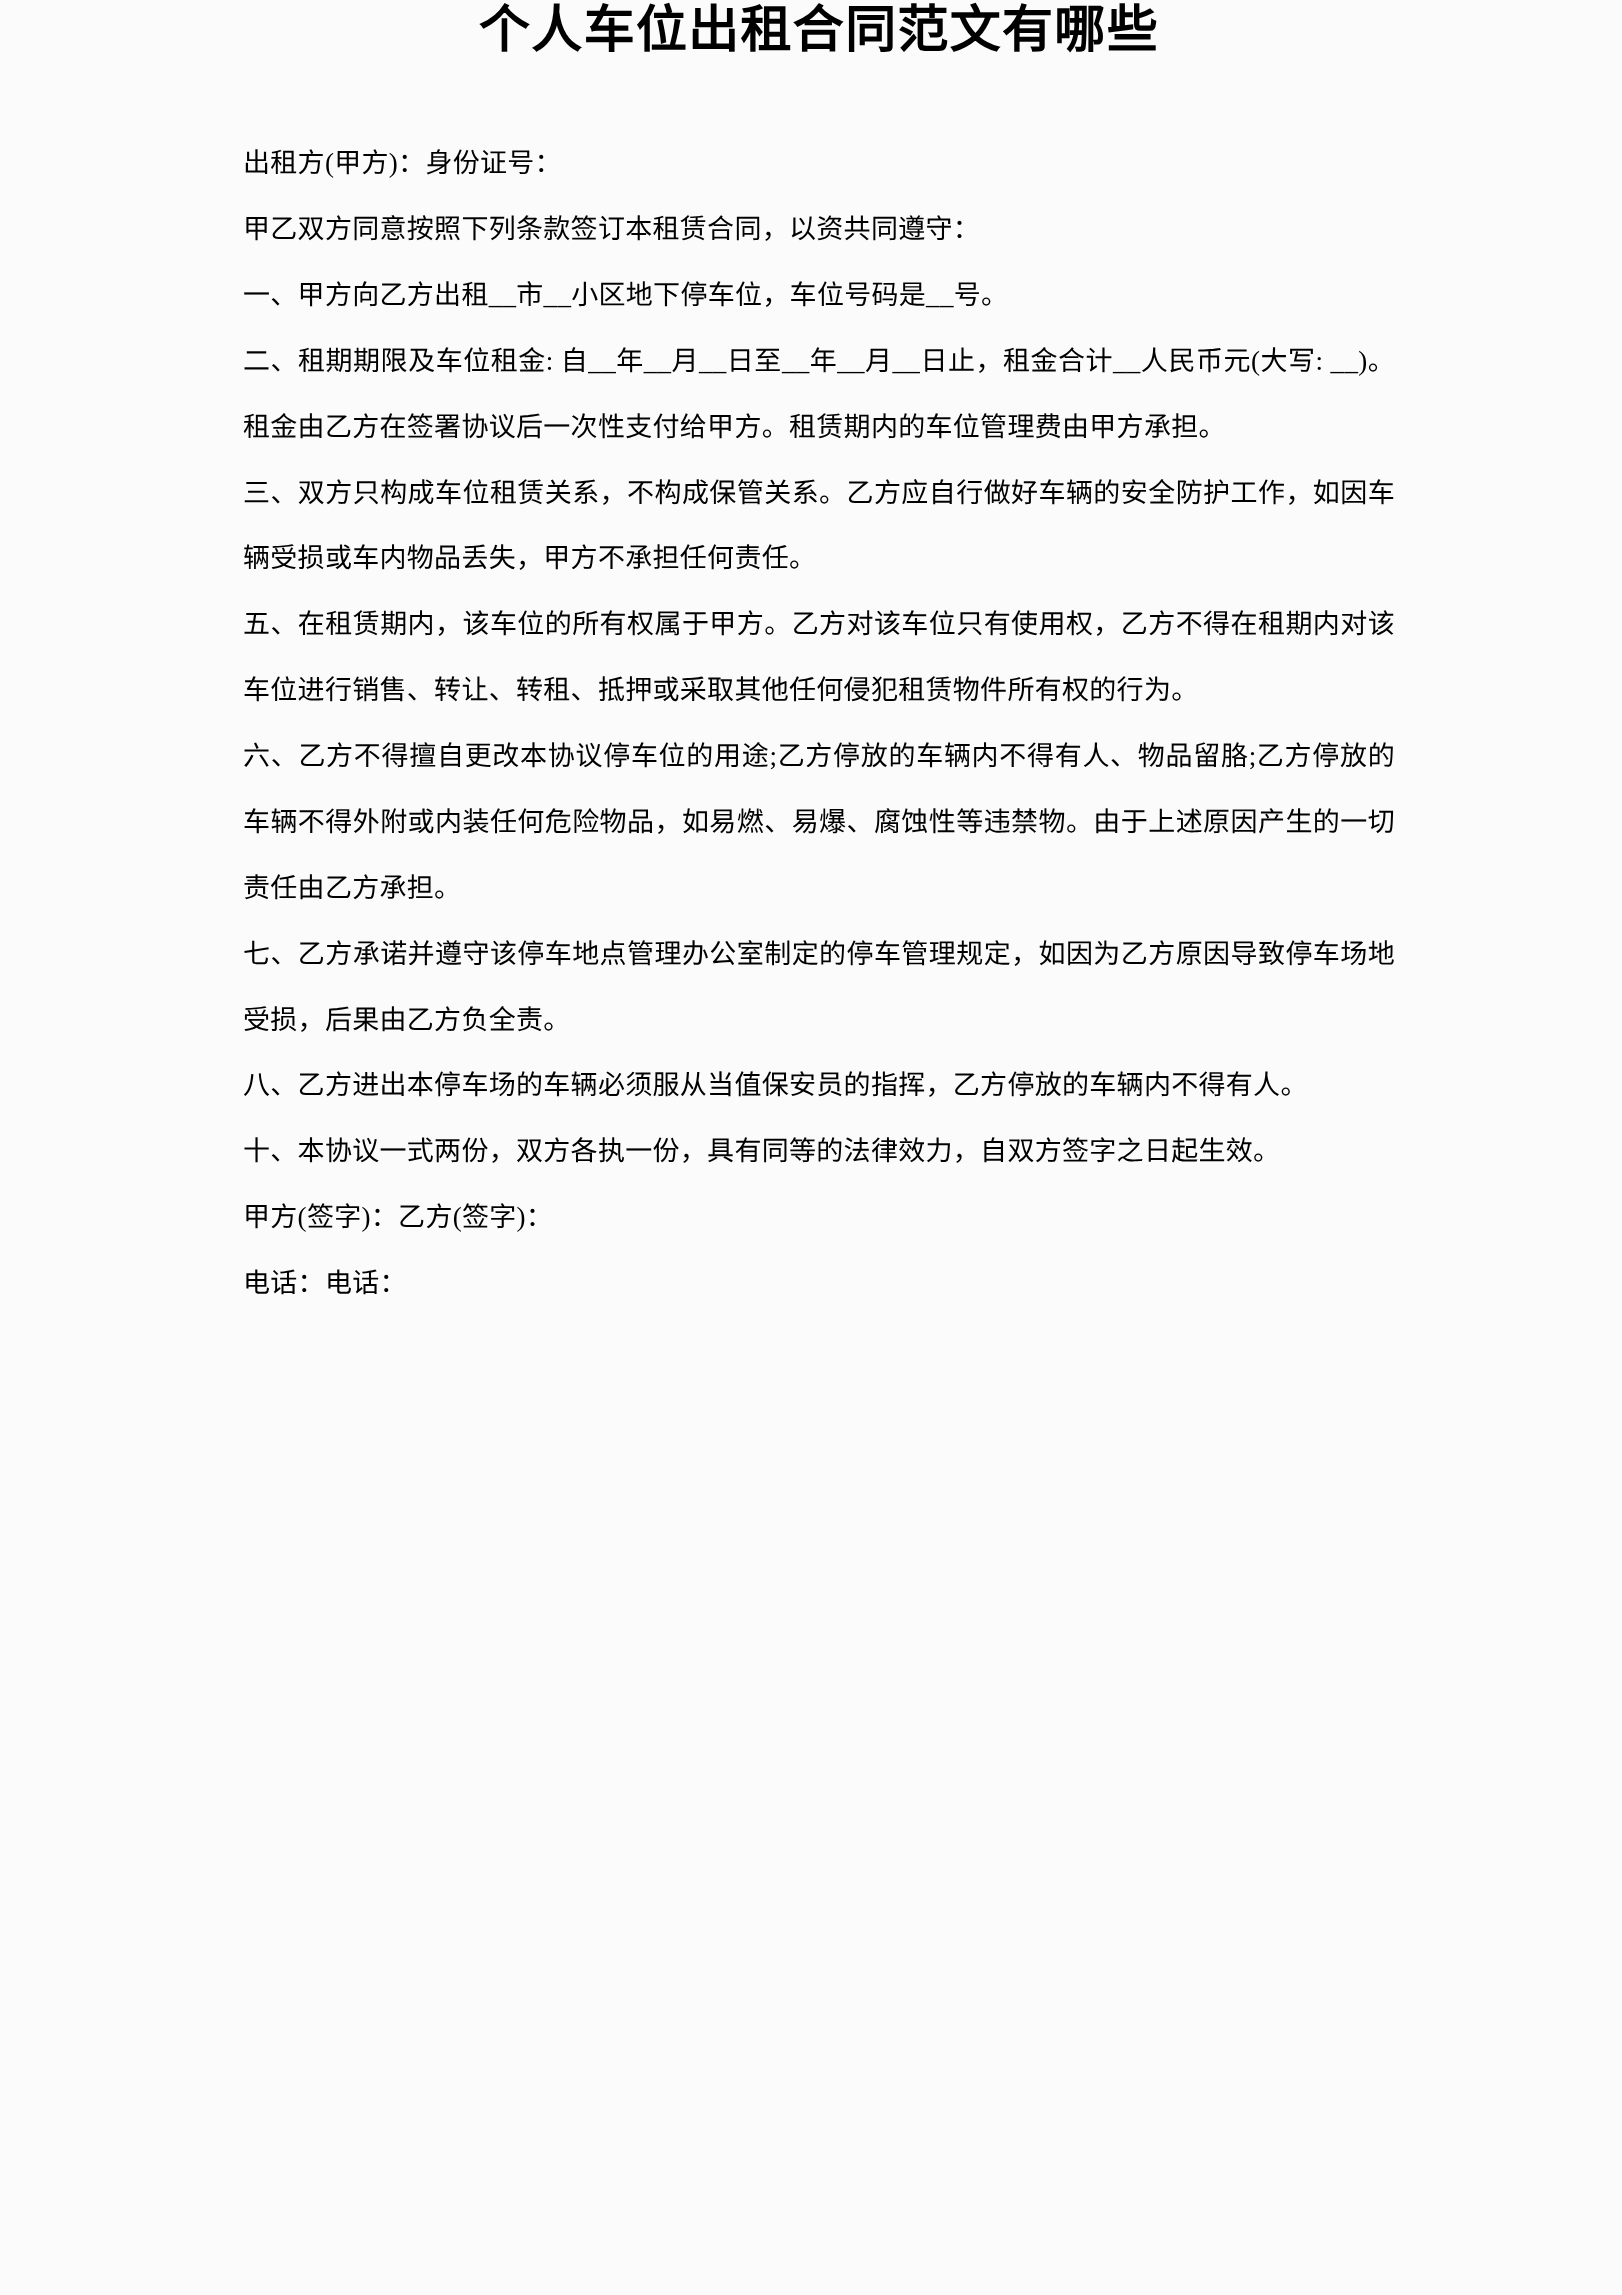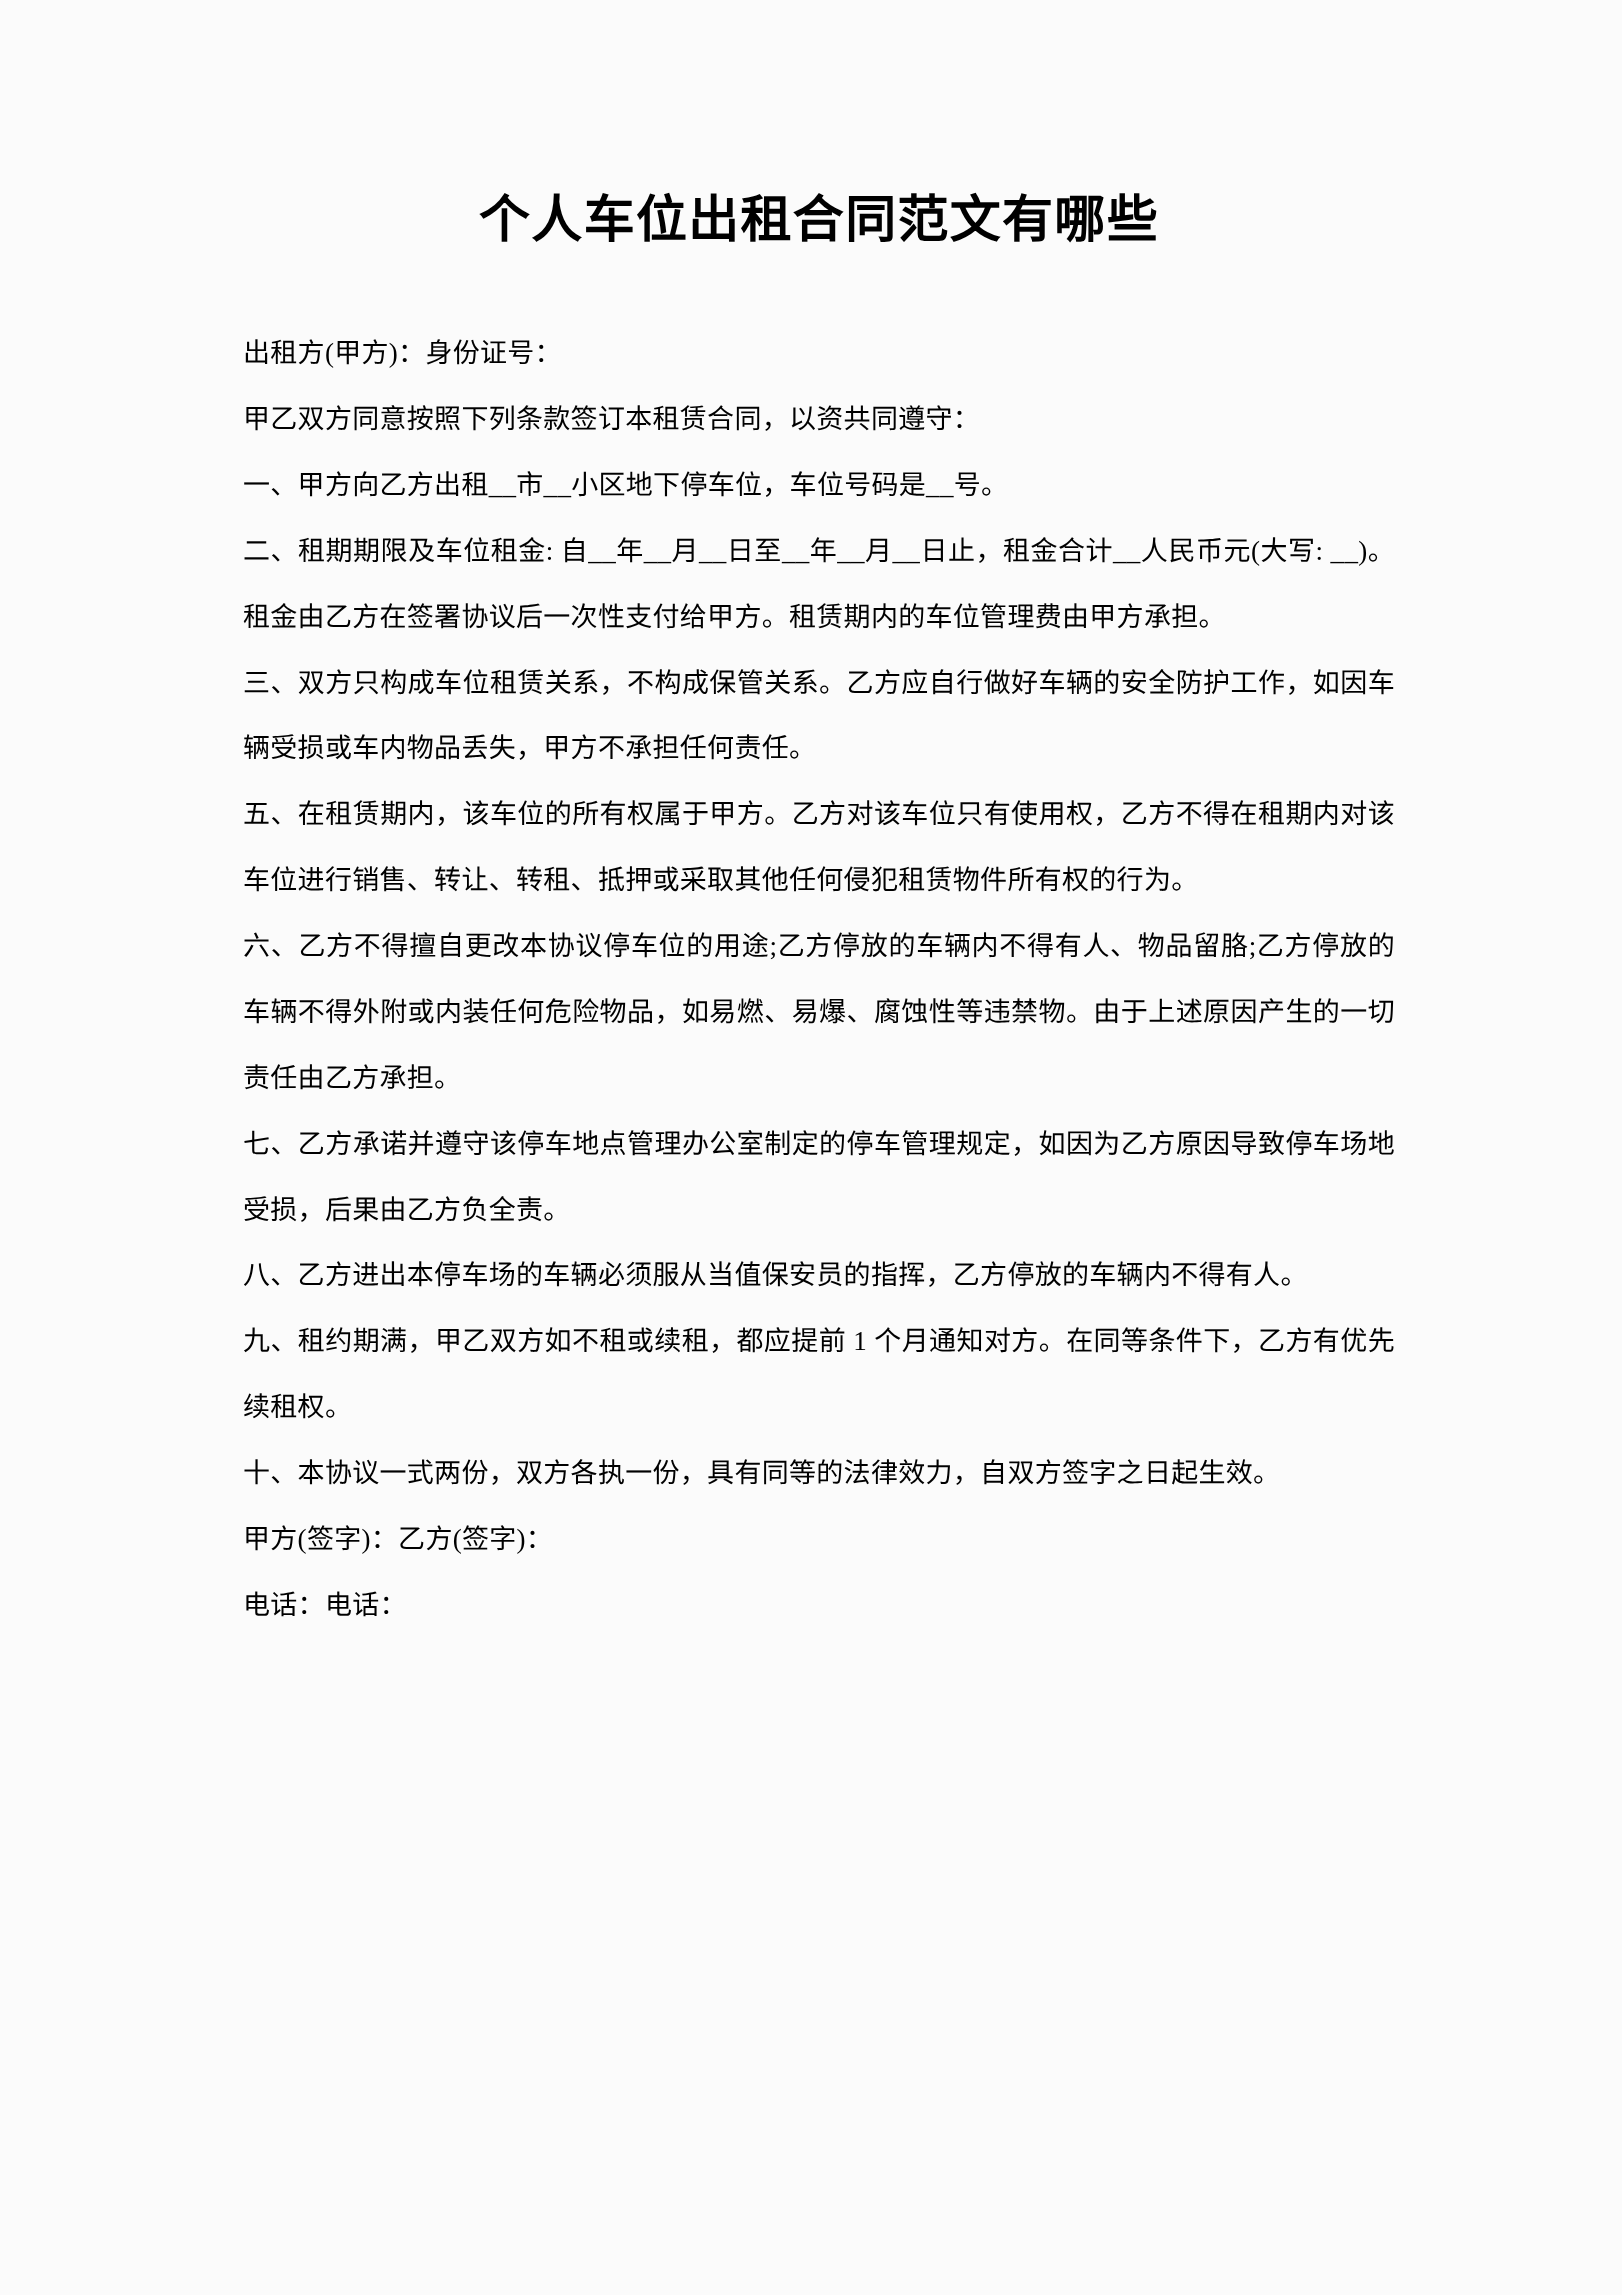--- a/index.html
+++ b/index.html
@@ -23,21 +23,20 @@
   .page-inner {
     position: absolute;
     left: 243px;
     top: 0;
     width: 1152px;
     height: 2295px;
   }
 
   .doc-title {
     margin: 0;
-    padding-top: 190px;
     text-align: center;
     font-size: 51px;
     line-height: 1.18;
     font-weight: 700;
     letter-spacing: 1.3px;
     font-family: "Liberation Serif", "DejaVu Serif", serif;
     white-space: nowrap;
   }
 
   .body-block {
@@ -85,21 +84,20 @@
 
 
       <p class="para">五、在租赁期内，该车位的所有权属于甲方。乙方对该车位只有使用权，乙方不得在租期内对该车位进行销售、转让、转租、抵押或采取其他任何侵犯租赁物件所有权的行为。</p>
 
       <p class="para">六、乙方不得擅自更改本协议停车位的用途;乙方停放的车辆内不得有人、物品留胳;乙方停放的车辆不得外附或内装任何危险物品，如易燃、易爆、腐蚀性等违禁物。由于上述原因产生的一切责任由乙方承担。</p>
 
       <p class="para">七、乙方承诺并遵守该停车地点管理办公室制定的停车管理规定，如因为乙方原因导致停车场地受损，后果由乙方负全责。</p>
 
       <p class="para">八、乙方进出本停车场的车辆必须服从当值保安员的指挥，乙方停放的车辆内不得有人。</p>
 
-      <p class="para">九、租约期满，甲乙双方如不租或续租，都应提前 1 个月通知对方。在同等条件下，乙方有优先续租权。</p>
 
       <p class="para">十、本协议一式两份，双方各执一份，具有同等的法律效力，自双方签字之日起生效。</p>
 
       <p class="para sig">甲方(签字)：乙方(签字)：</p>
 
       <p class="para sig">电话：电话：</p>
 
     </div>
   </div>
 </div>

